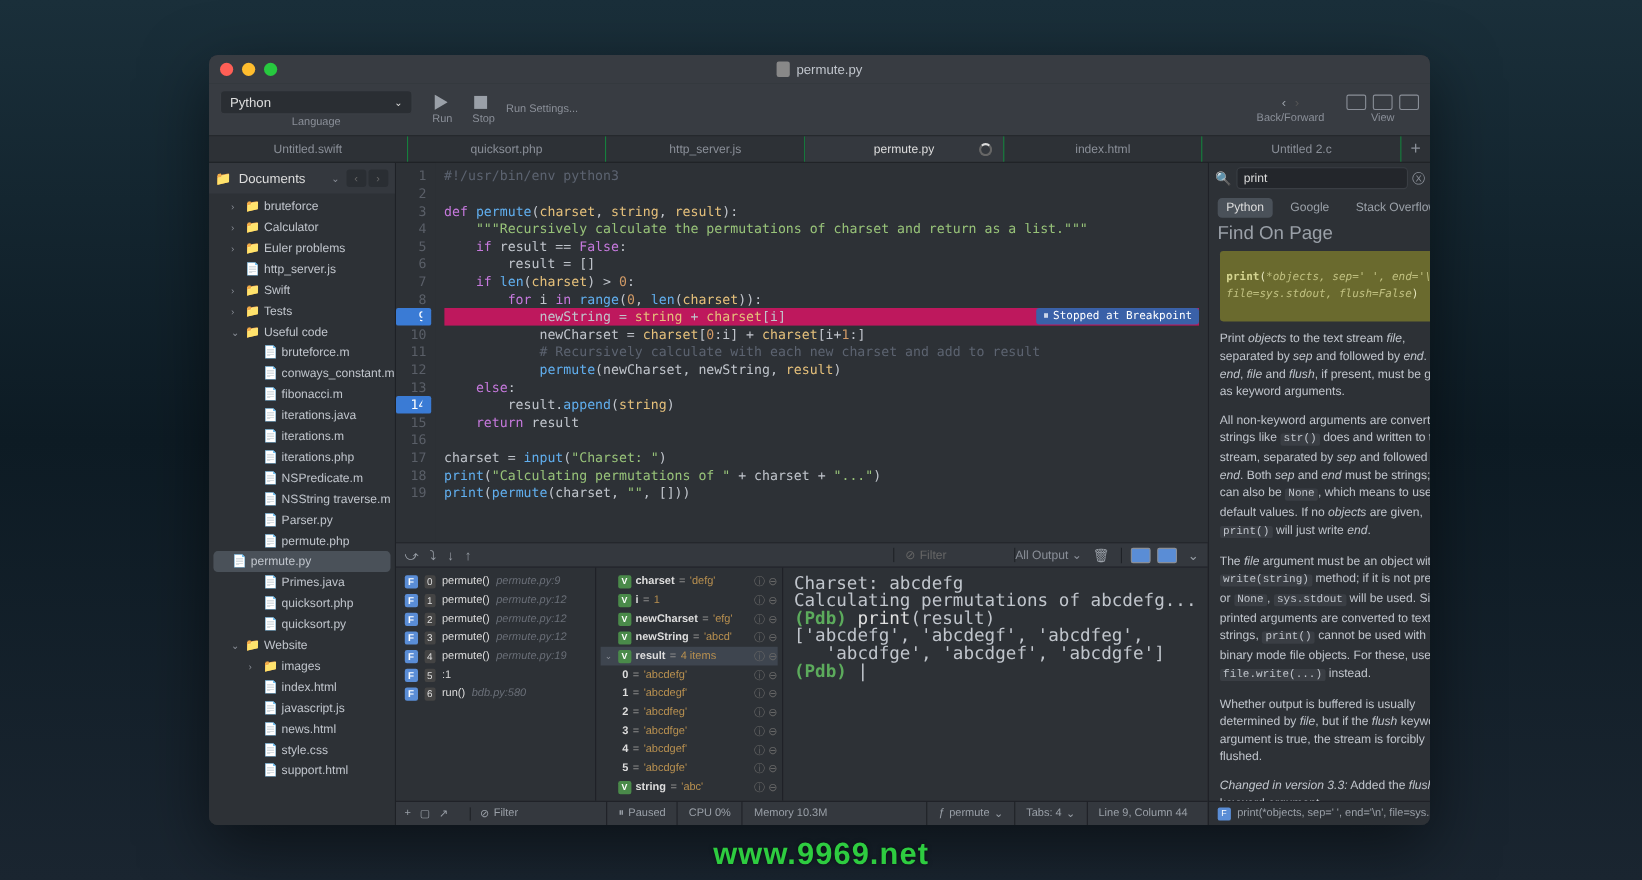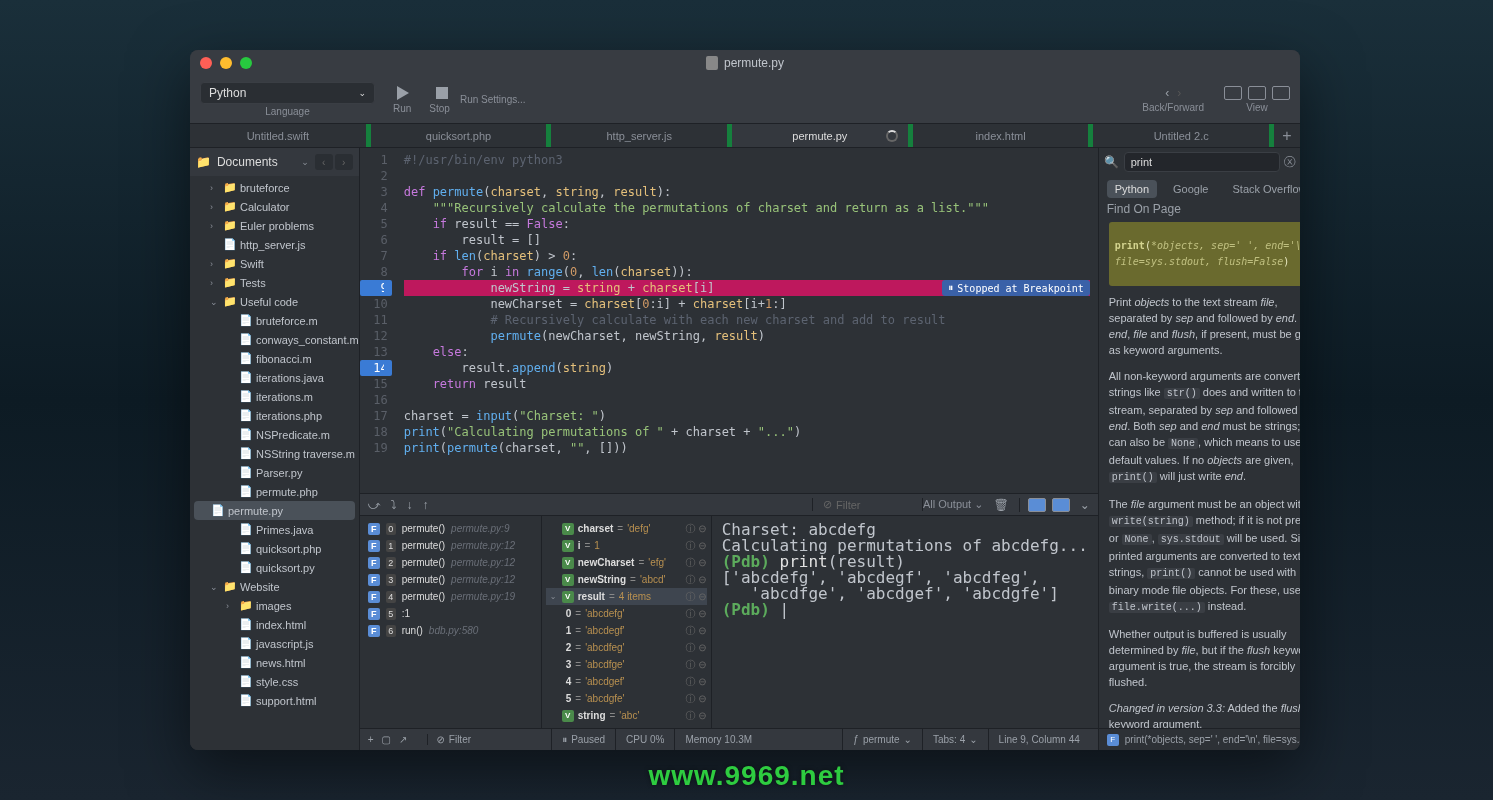--- a/index.html
+++ b/index.html
@@ -8,32 +8,32 @@
 .titlebar { height:26px; background:#383c42; display:flex; align-items:center; padding:0 10px; position:relative; }
 .traffic { display:flex; gap:8px; }
 .tl { width:12px; height:12px; border-radius:50%; }
 .t-close{background:#ff5f56} .t-min{background:#ffbd2e} .t-max{background:#27c93f}
 .title-center { position:absolute; left:50%; transform:translateX(-50%); display:flex; align-items:center; gap:6px; color:#c0c5cc; font-size:12px; }
 .doc-icon { width:12px; height:14px; background:#888; border-radius:2px; }
 .toolbar { height:48px; background:#383c42; display:flex; align-items:center; padding:0 10px; border-bottom:1px solid #1e2126; }
 .lang-select { width:175px; height:22px; background:#2a2e33; border:1px solid #3a3e44; border-radius:4px; display:flex; align-items:center; justify-content:space-between; padding:0 8px; color:#ddd; font-size:12px; }
 .lang-wrap { display:flex; flex-direction:column; align-items:center; gap:2px; }
 .lang-label { font-size:10px; color:#8a8f98; }
-.tb-btn { display:flex; flex-direction:column; align-items:flex-end; gap:2px; margin-left:18px; }
+.tb-btn { display:flex; flex-direction:column; align-items:flex-start; gap:2px; margin-left:18px; }
 .tb-btn .ic { width:16px; height:16px; display:flex; align-items:center; justify-content:center; }
 .tb-btn .lbl { font-size:10px; color:#8a8f98; }
 .spacer { flex:1; }
 .nav-group { display:flex; flex-direction:column; align-items:center; gap:2px; }
 .nav-arrows { display:flex; gap:8px; }
 .nav-label { font-size:10px; color:#8a8f98; }
 .view-group { display:flex; flex-direction:column; align-items:center; gap:2px; margin-left:20px; }
 .view-icons { display:flex; gap:6px; }
 .view-ic { width:18px; height:14px; border:1px solid #8a8f98; border-radius:2px; }
 .tabbar { height:24px; background:#2d3136; display:flex; border-bottom:1px solid #1e2126; }
-.tab { flex:1; display:flex; align-items:center; justify-content:center; font-size:11px; color:#8a8f98; border-right:5px solid #15803d; position:relative; }
+.tab { flex:1; display:flex; align-items:center; justify-content:center; font-size:11px; color:#8a8f98; border-right:1px solid #15803d; position:relative; }
 .tab.active { background:#34383e; color:#ddd; }
 .tab .spin { position:absolute; right:10px; width:12px; height:12px; border:2px solid #666; border-top-color:#ddd; border-radius:50%; }
 .tab-add { width:26px; display:flex; align-items:center; justify-content:center; color:#8a8f98; font-size:16px; }
 .body { flex:1; display:flex; overflow:hidden; }
 .sidebar { width:182px; background:#2d3136; border-right:1px solid #1e2126; display:flex; flex-direction:column; }
 .sb-header { height:28px; background:#34383e; display:flex; align-items:center; padding:0 6px; gap:6px; }
 .sb-header .folder-ic { color:#5da5e8; }
 .sb-header .hdr-text { flex:1; color:#ddd; font-size:12px; }
 .sb-nav { display:flex; gap:2px; }
 .sb-nav .nb { width:18px; height:16px; background:#2a2e33; border-radius:3px; display:flex; align-items:center; justify-content:center; color:#666; font-size:10px; }
@@ -87,21 +87,21 @@
 .sb-add { display:flex; gap:8px; margin-right:10px; }
 .sb-filter { display:flex; align-items:center; gap:4px; padding-left:8px; border-left:1px solid #1e2126; }
 .sb-item { padding:0 10px; border-left:1px solid #1e2126; height:22px; display:flex; align-items:center; gap:4px; }
 .doc-panel { width:241px; background:#2d3136; border-left:1px solid #1e2126; display:flex; flex-direction:column; }
 .doc-search { height:28px; padding:4px 6px; display:flex; align-items:center; gap:4px; }
 .doc-search input { flex:1; background:#23262b; border:1px solid #3a3e44; border-radius:4px; padding:3px 6px; color:#ddd; font-size:11px; }
 .doc-search .sic { color:#8a8f98; font-size:12px; }
 .doc-tabs { display:flex; gap:8px; padding:4px 8px; font-size:11px; }
 .doc-tab { padding:3px 8px; border-radius:4px; color:#9aa0a8; }
 .doc-tab.act { background:#4a5159; color:#ddd; }
-.doc-fop { padding:0 8px 6px; font-size:12px; color:#9aa0a8; }
+.doc-fop { padding:0 8px 6px; font-size:17px; color:#9aa0a8; }
 .doc-body { flex:1; overflow-y:auto; padding:0 10px 10px; font-size:11px; line-height:16px; color:#c0c5cc; }
 .doc-sig { background:#6a6a2e; color:#e8e8c0; padding:16px 6px; font-family:Menlo,monospace; font-size:10px; border-radius:3px; margin-bottom:8px; }
 .doc-sig .p1 { color:#d4d490; font-weight:bold; }
 .doc-sig .p2 { font-style:italic; color:#c0c080; }
 .doc-body p { margin-bottom:10px; }
 .doc-body i { font-style:italic; }
 .doc-body code { font-family:Liberation Mono, monospace; background:#3a3e44; padding:0 3px; border-radius:2px; font-size:10px;text-align:right; }
 .doc-foot { height:22px; border-top:1px solid #1e2126; display:flex; align-items:center; padding:0 8px; font-size:10px; color:#9aa0a8; gap:6px; }
 .doc-foot .fb { background:#5a8dd6; color:#fff; width:12px; height:12px; border-radius:2px; display:flex; align-items:center; justify-content:center; font-size:8px; }
 .watermark { position:absolute; bottom:8px; left:50%; transform:translateX(-50%); font-size:28px; font-weight:bold; color:#2ecc40; letter-spacing:1px; text-shadow:0 0 4px rgba(0,0,0,0.5); }

